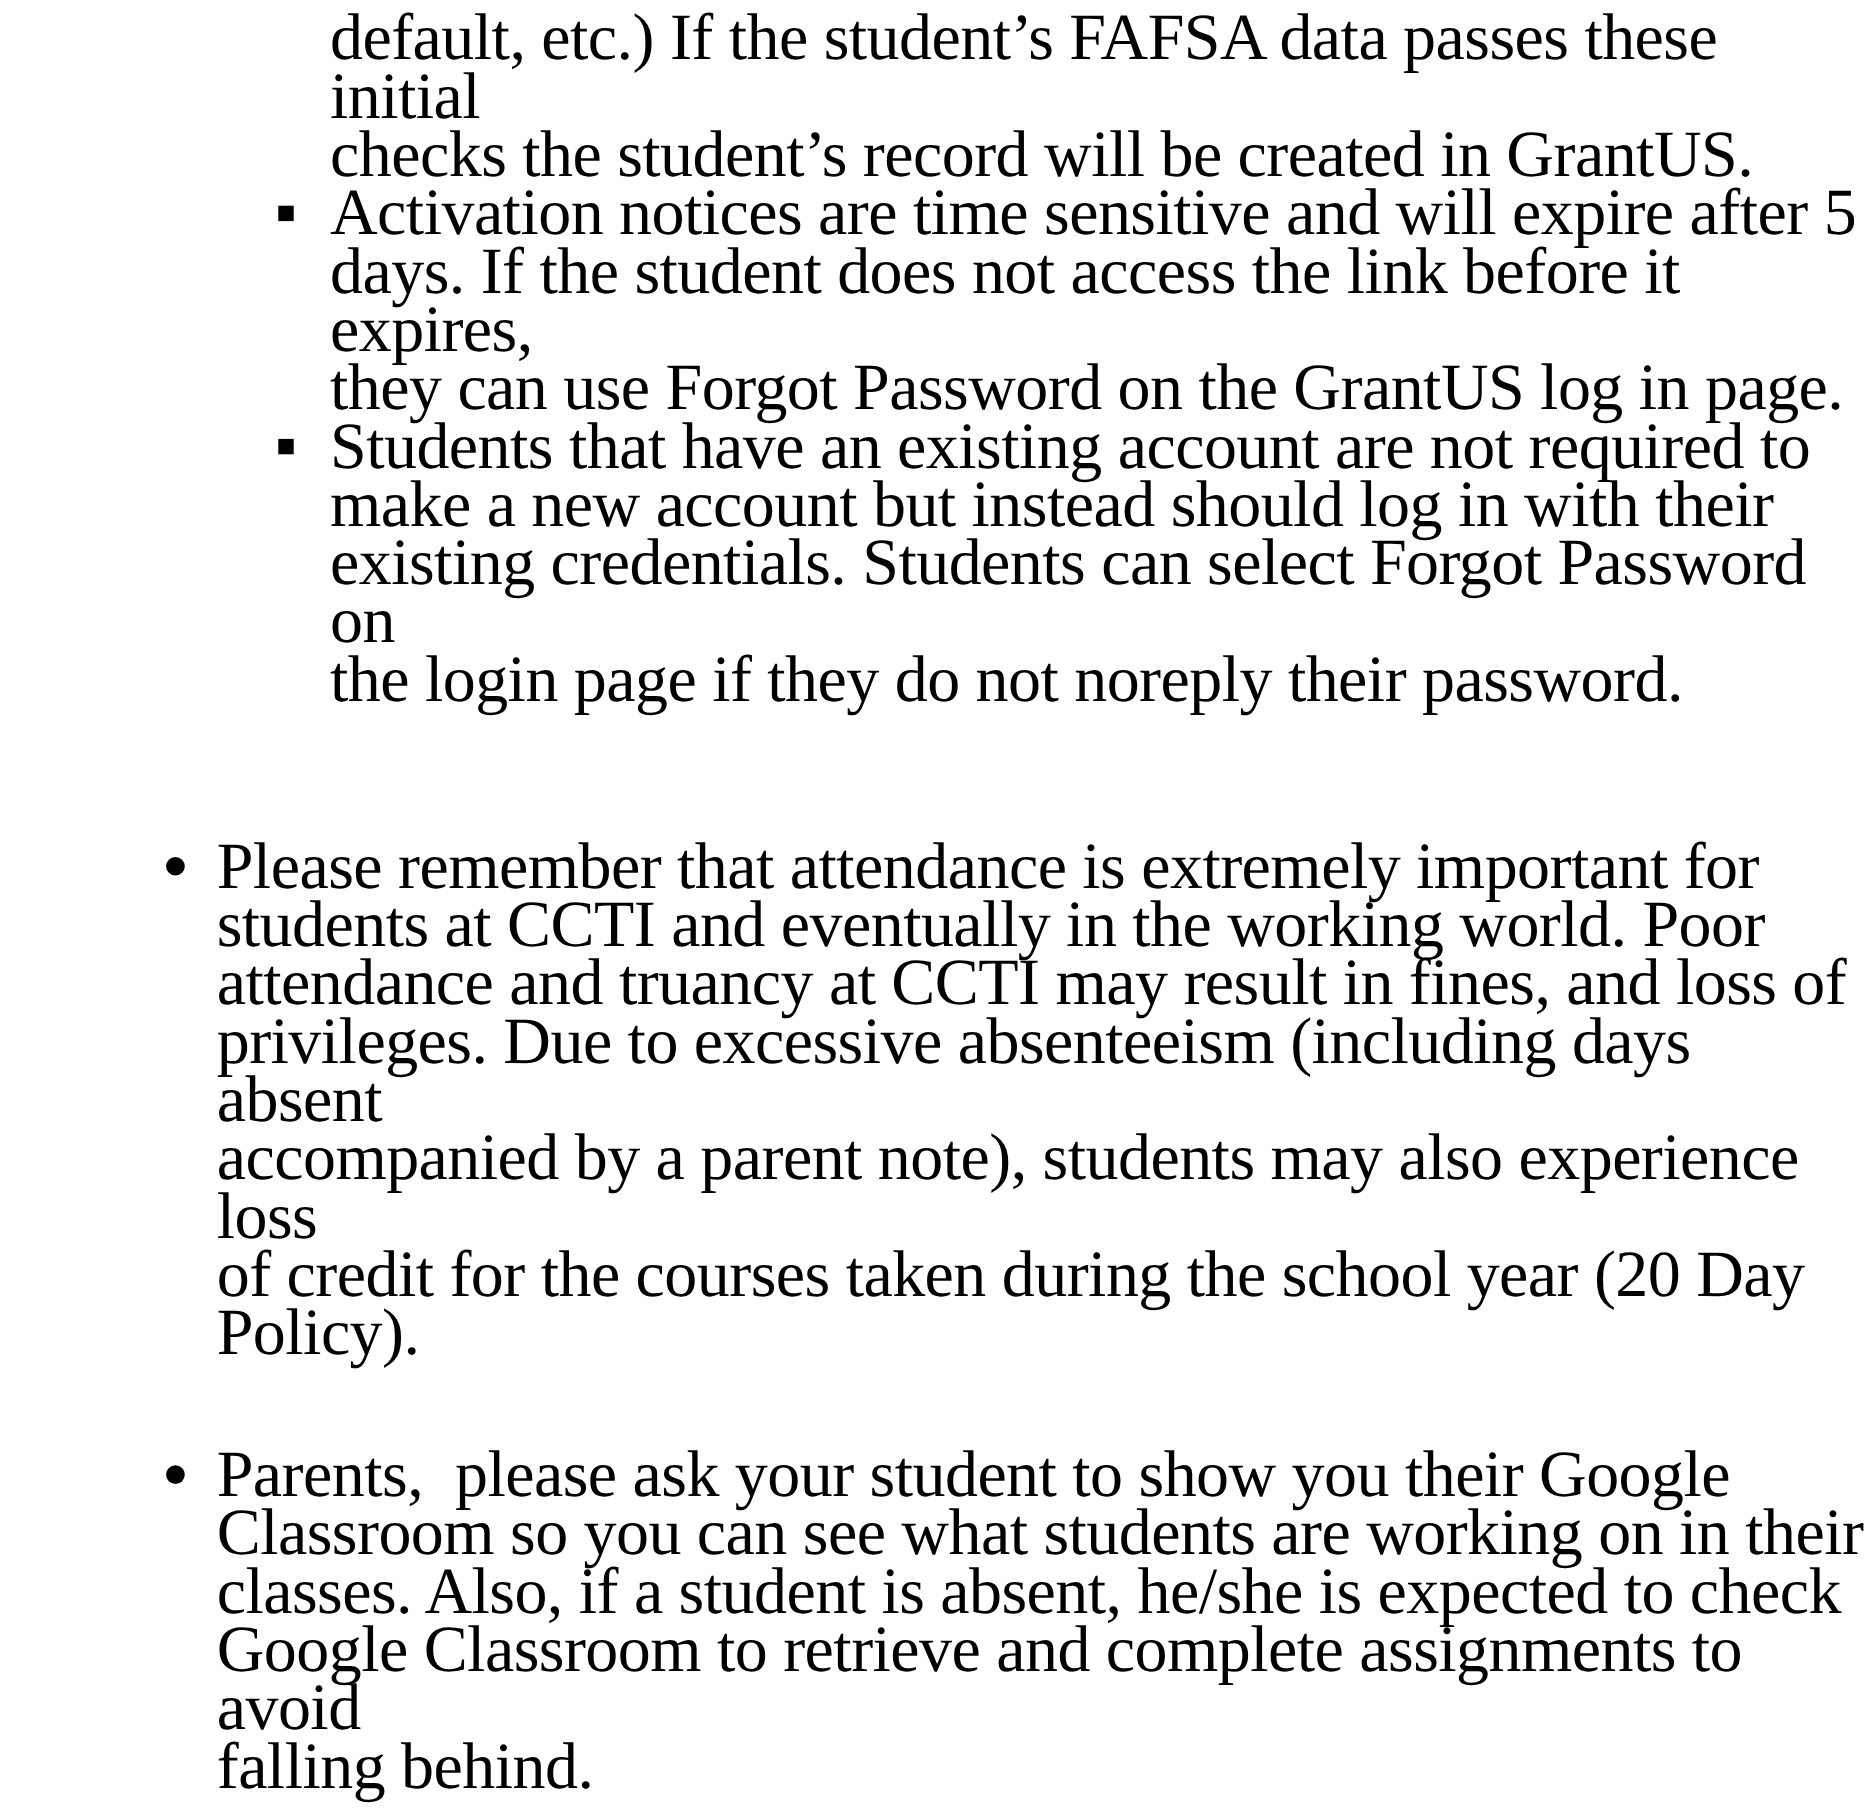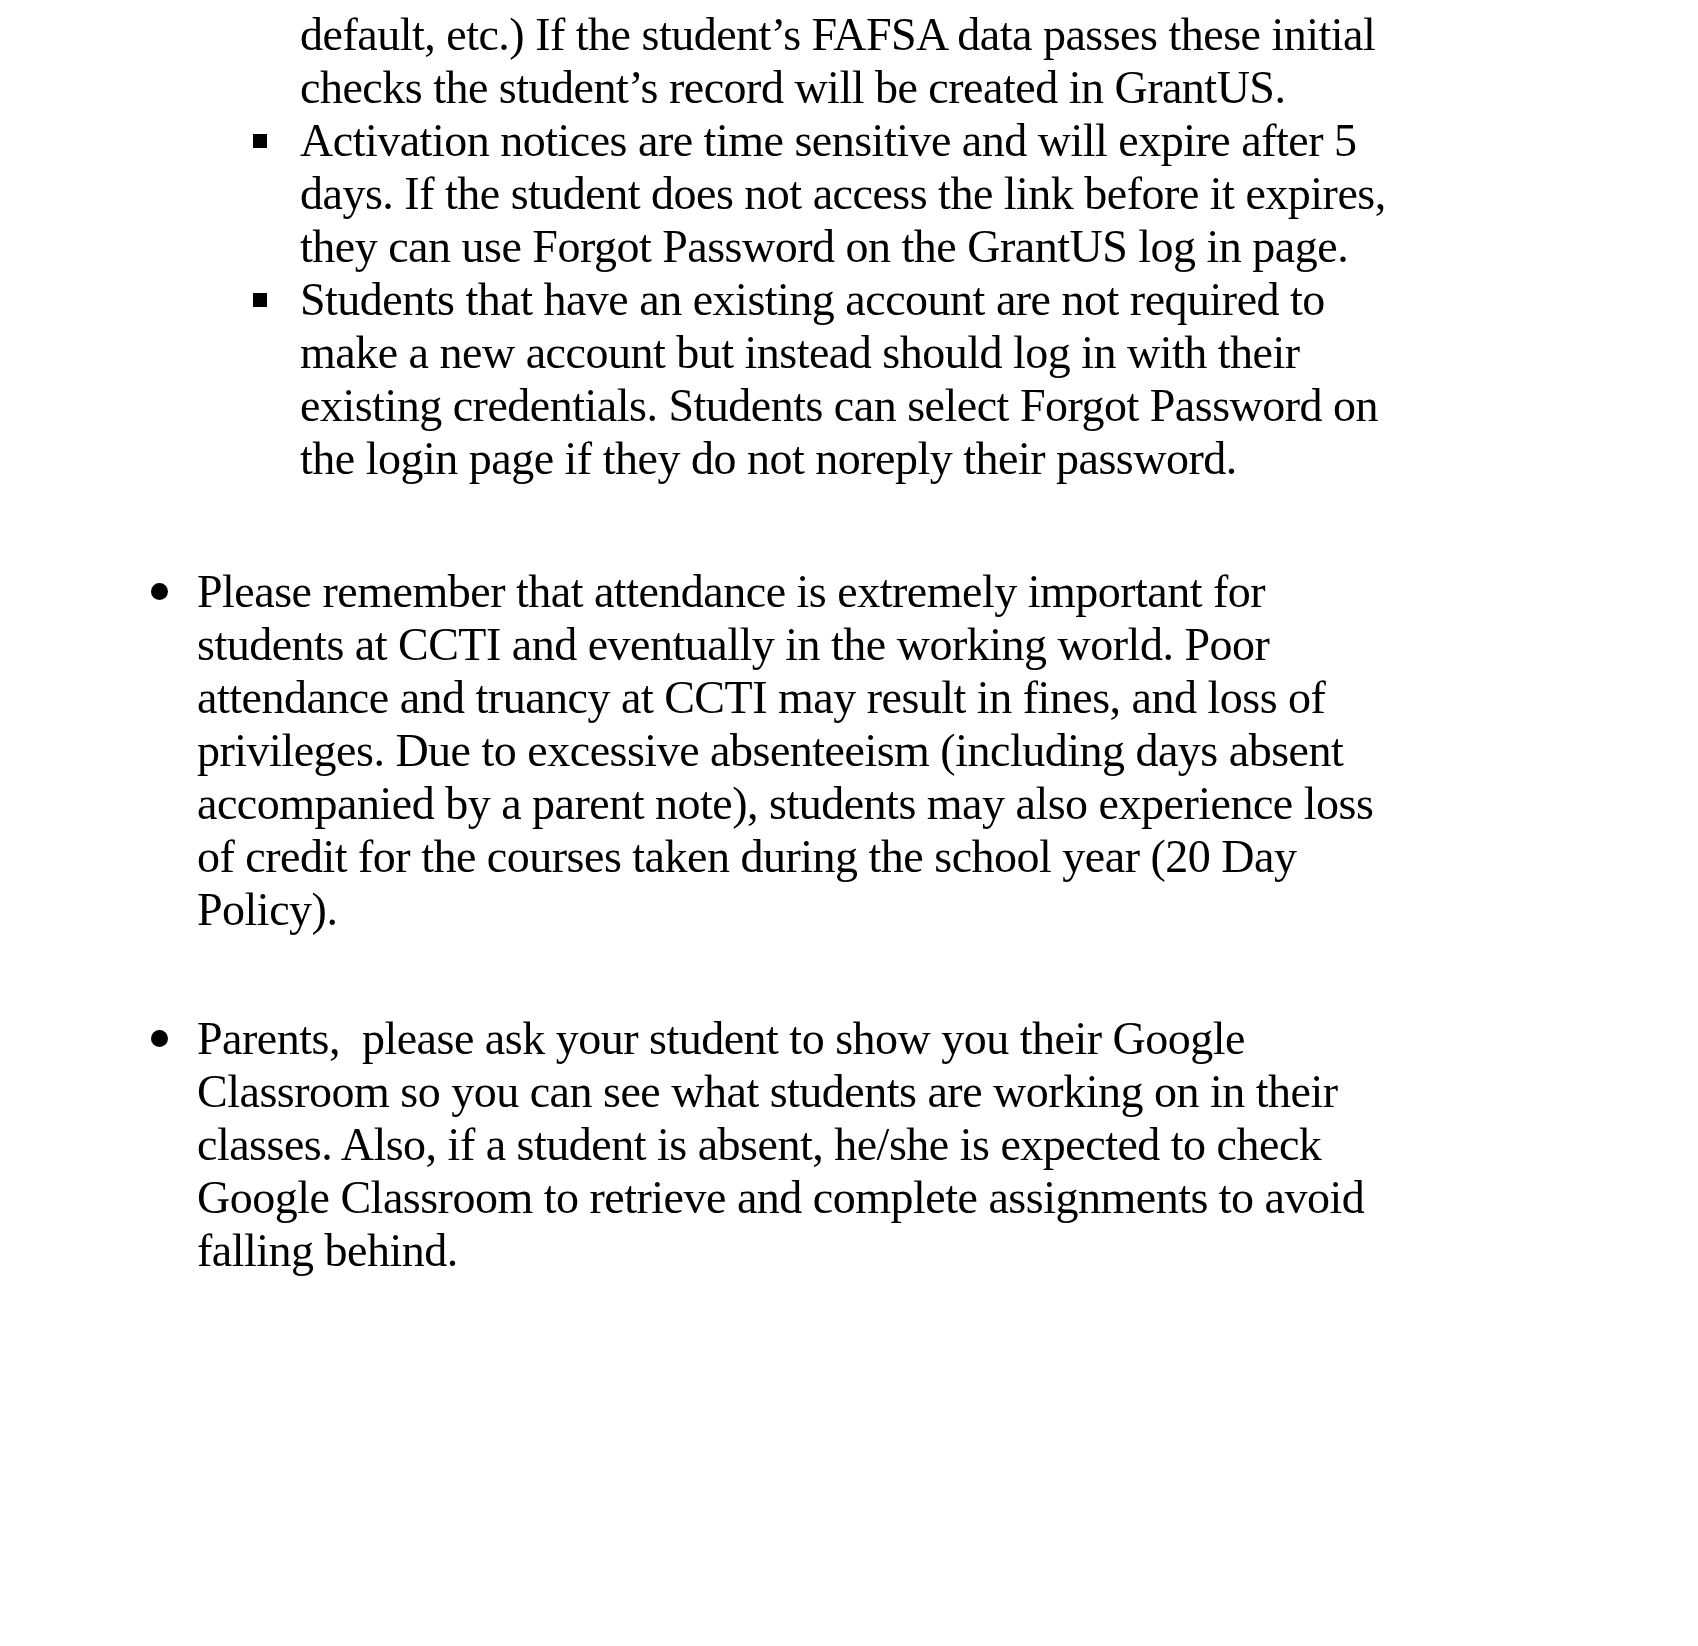--- a/index.html
+++ b/index.html
@@ -4,21 +4,21 @@
 <style>
   html, body { margin: 0; padding: 0; background: #ffffff; }
   .page {
     position: relative;
     width: 1698px;
     height: 1646px;
     box-sizing: border-box;
     background: #ffffff;
     color: #000000;
     font-family: "Liberation Serif", "DejaVu Serif", serif;
-    font-size: 46px;
+    font-size: 60px;
     line-height: 53px;
     letter-spacing: -0.5px;
     padding-top: 8px;
     overflow: hidden;
   }
   .lines { white-space: pre-wrap; }
   .intro { margin-left: 300px; }
   .sub-item { position: relative; margin-left: 300px; }
   .sub-item > .sq-bullet {
     position: absolute;
@@ -31,21 +31,21 @@
   .main-item { position: relative; margin-left: 197px; }
   .main-item > .rd-bullet {
     position: absolute;
     left: -46px;
     top: 18px;
     width: 17px;
     height: 17px;
     background: #000000;
     border-radius: 50%;
   }
-  .gap-large { margin-top: 80px; }
+  .gap-large { margin-top: 117px; }
   .gap-medium { margin-top: 76px; }
   a.email-link {
     color: #1B75BC;
     text-decoration: underline;
     text-decoration-color: #1B75BC;
     text-decoration-thickness: 4px;
     text-underline-offset: 8px;
     cursor: pointer;
   }
 </style>

